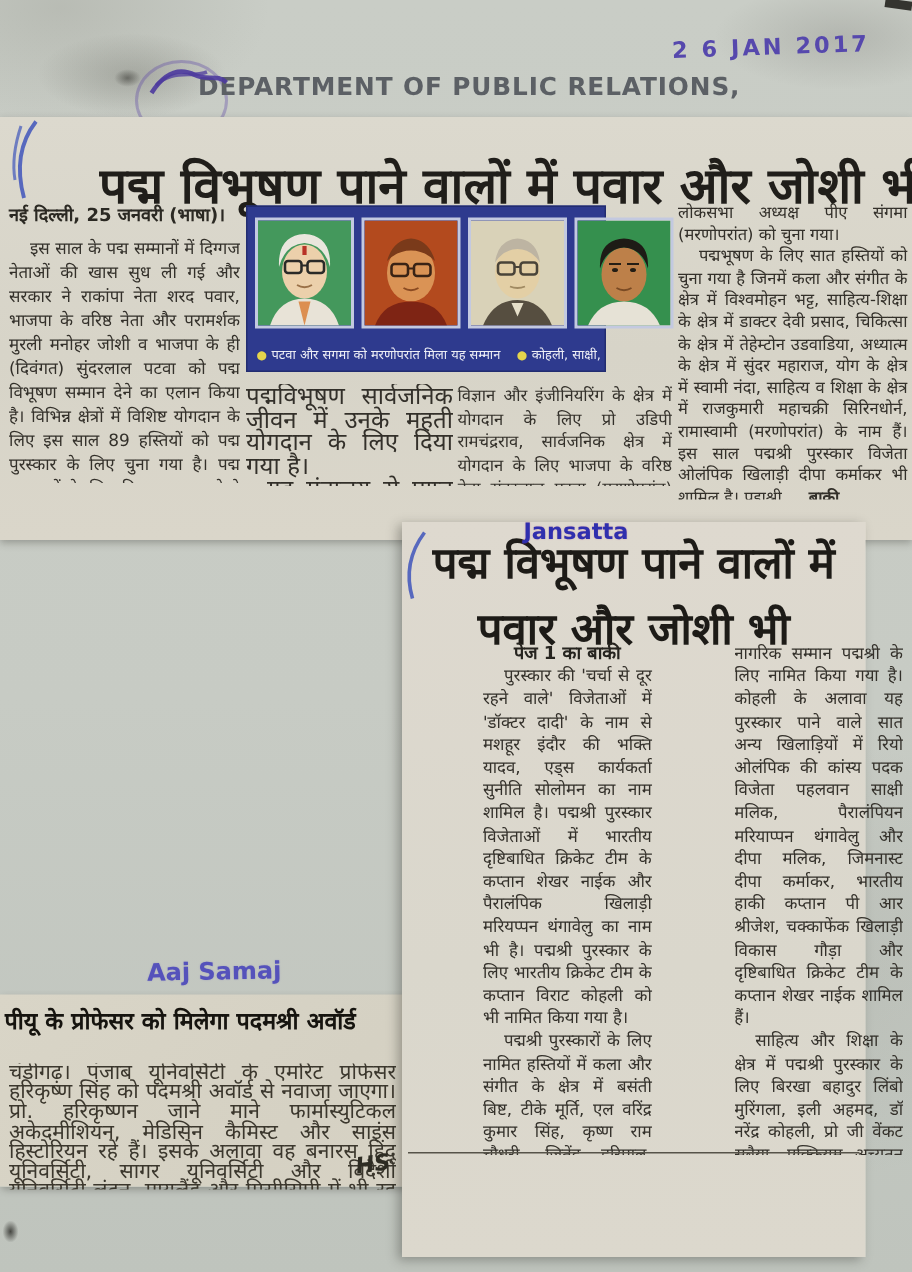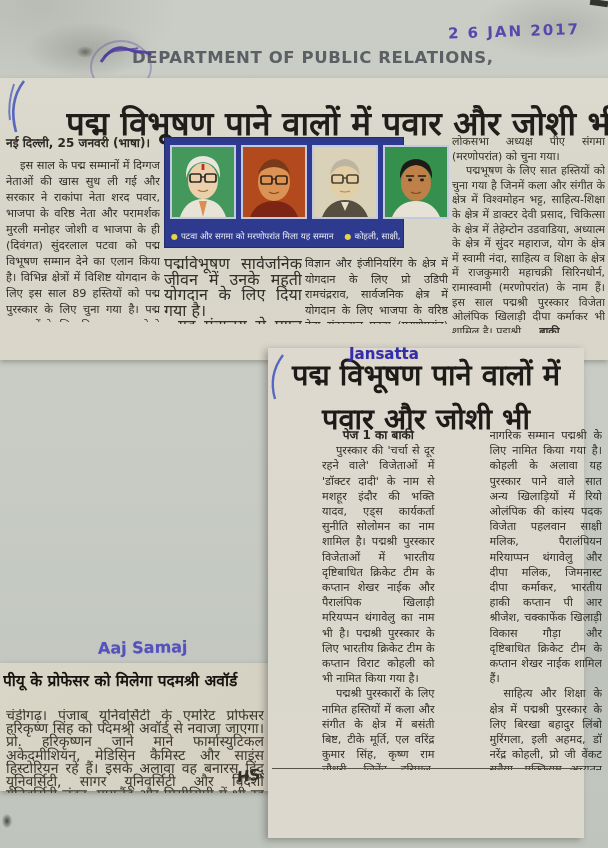--- a/index.html
+++ b/index.html
@@ -63,23 +63,24 @@
     font-size:8.6px;color:#edeef6;white-space:nowrap;overflow:hidden;
   }
   .cap .bullet{color:#e5d44c;margin-right:3px;font-size:8px;}
   .midcol1{position:absolute;left:164px;top:178px;width:138px;height:68px;overflow:hidden;font-size:16px;line-height:15.6px;}
   .midcol2{position:absolute;left:305px;top:178px;width:143px;height:68px;overflow:hidden;font-size:11.1px;line-height:15.6px;}
   .rightcol1{position:absolute;left:452px;top:57px;width:153px;height:198px;overflow:hidden;font-size:11px;line-height:14.6px;}
   .jump{font-weight:bold;margin-left:18px;}
   
   .jansatta2{position:absolute;left:349px;top:329px;font-size:15px;z-index:6;}
   .clip2{
-    left:268px;top:348px;width:316px;height:490px;z-index:5;
+    left:268px;top:348px;width:281px;height:490px;z-index:5;
     background:linear-gradient(180deg,#ded9cf 0%,#dad7cc 60%,#dcd8cd 100%);
     box-shadow:-3px 2px 7px rgba(40,40,34,.35);
+    padding-left:28px;
   }
   .headline2{
     position:absolute;left:0;top:5px;width:100%;text-align:center;
     font-size:29px;line-height:44px;font-weight:bold;color:#1d1b17;white-space:nowrap;overflow:hidden;
   }
   .cols2{position:absolute;left:8px;top:80px;width:326px;height:342px;display:flex;gap:9px;overflow:hidden;}
   .c2col{flex:1;overflow:hidden;font-size:11.2px;line-height:15.2px;margin-left:46px;}
   .pej{text-align:center;font-weight:bold;font-size:12px;margin:0 0 3px 0;color:#26241f;}
   .endrule{position:absolute;left:4px;right:4px;top:420px;border-top:1.6px solid #565349;}
   

